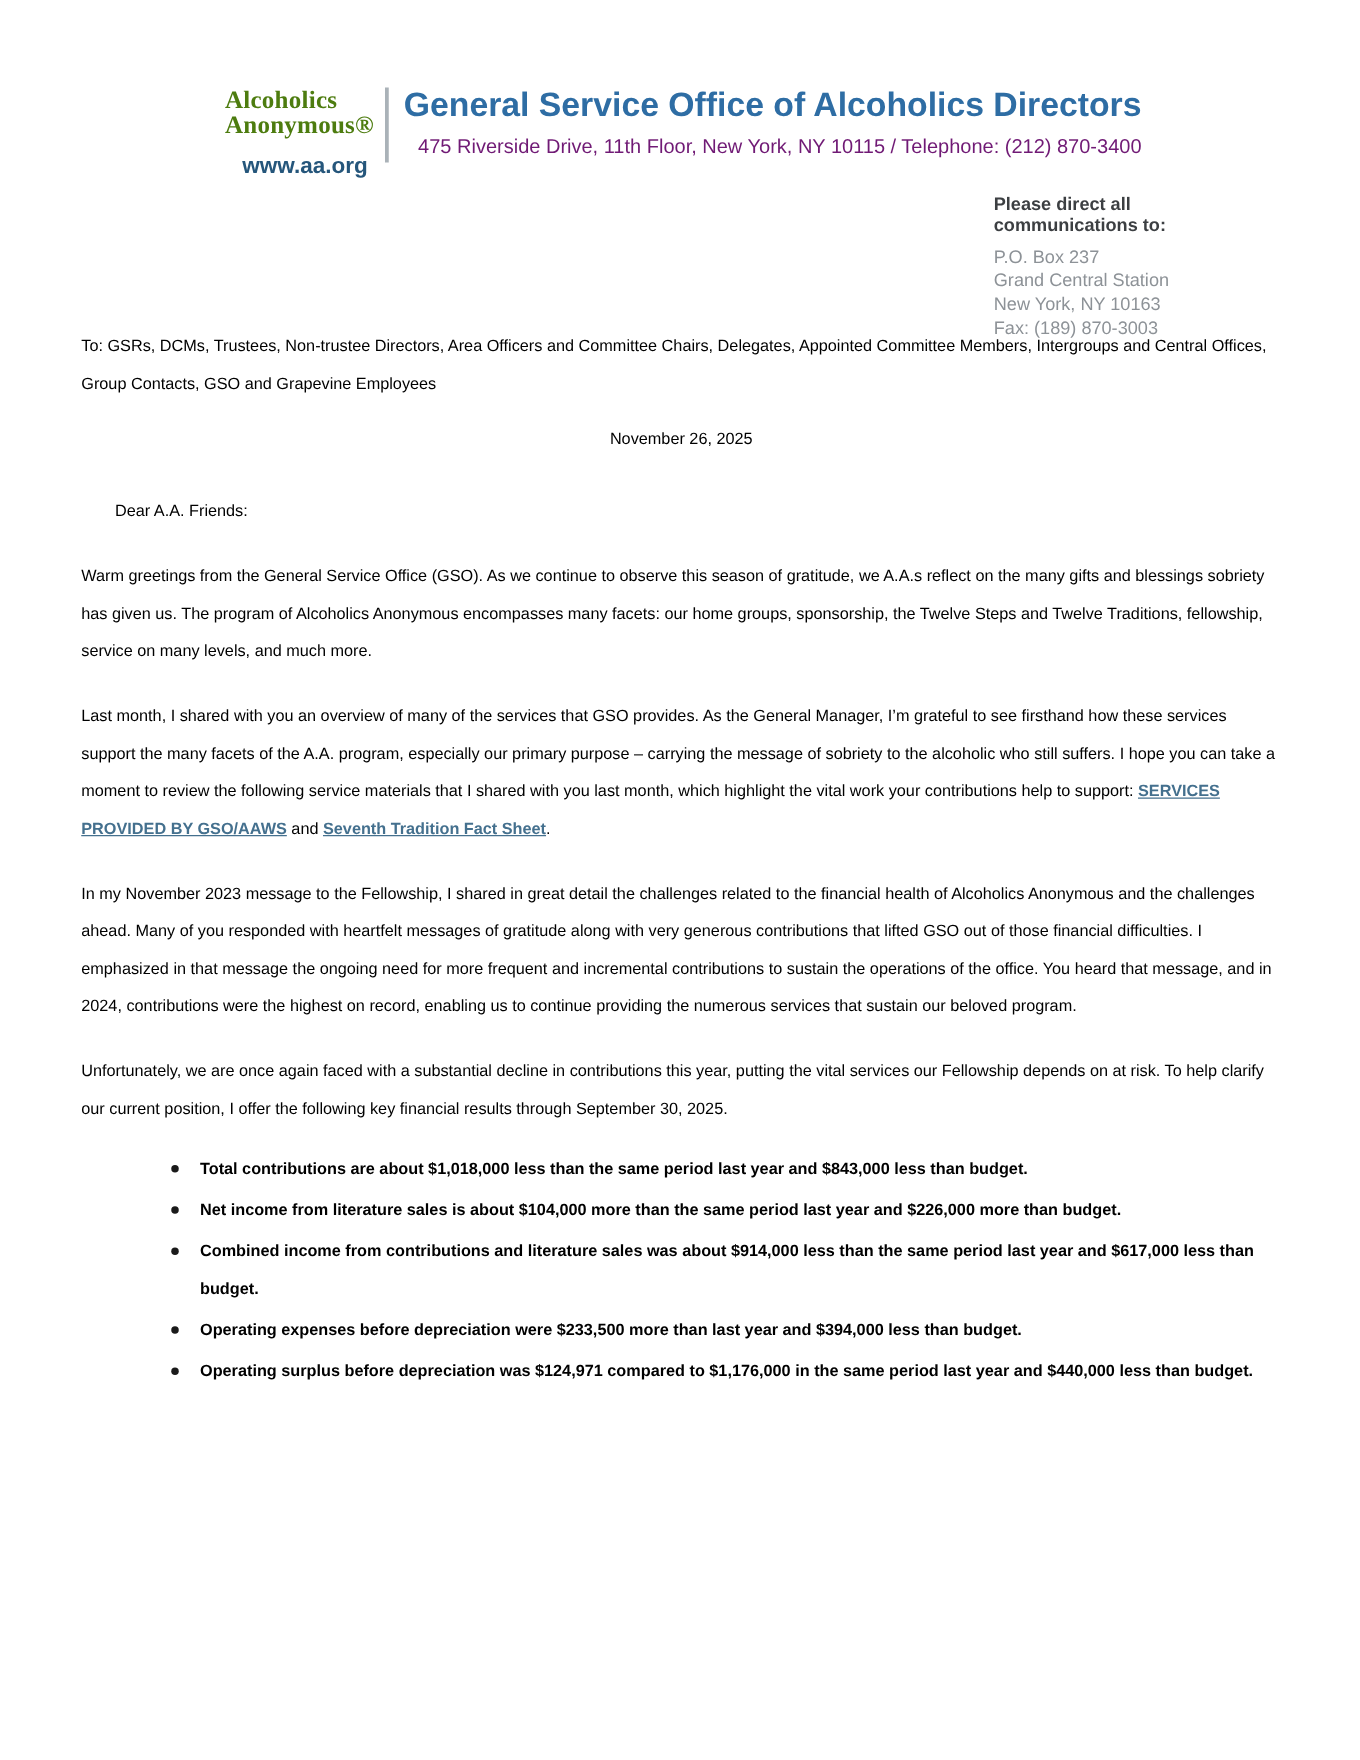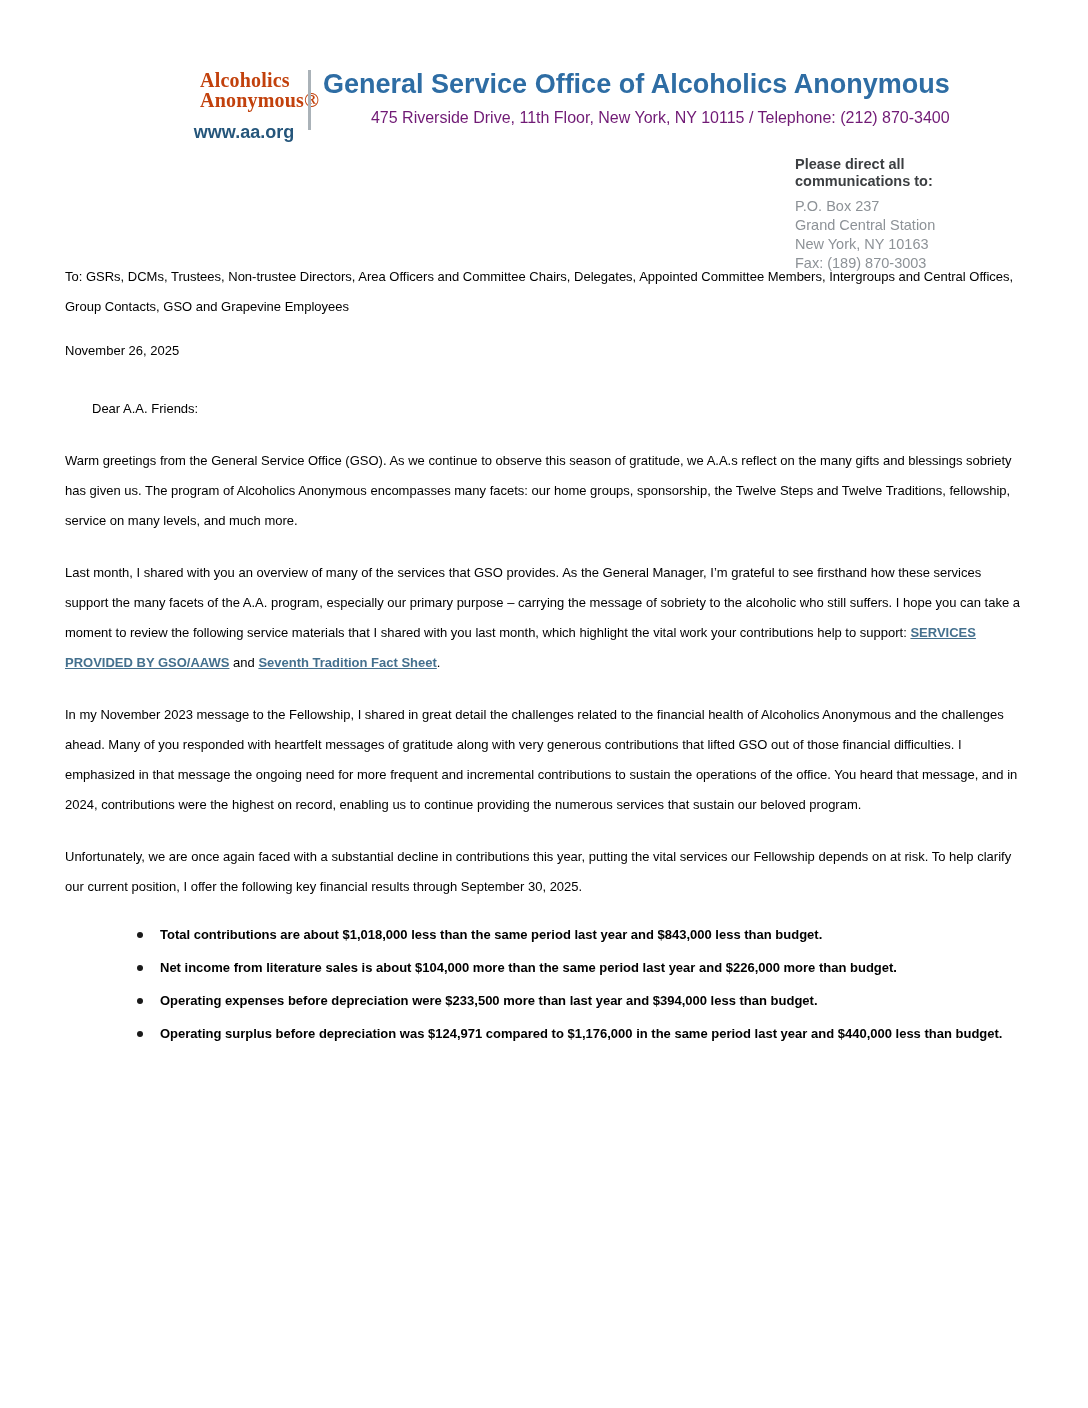--- a/index.html
+++ b/index.html
@@ -24,23 +24,22 @@
   }
   .logo-block {
     width: 128px;
     padding-top: 4px;
   }
   .logo-name {
     font-family: "Liberation Serif", serif;
     font-weight: bold;
     font-size: 20px;
     line-height: 20px;
-    color: #c2410c;
+    color: #4d7c0f;
     letter-spacing: 0.2px;
-    margin-left: 20px;
   }
   .logo-site {
     margin-top: 12px;
     font-weight: bold;
     font-size: 18px;
     color: #25567b;
     text-align: center;
   }
   .lh-divider {
     width: 3px;
@@ -90,21 +89,21 @@
     position: absolute;
     left: 65px;
     top: 262px;
     width: 960px;
     font-size: 13px;
     line-height: 30px;
   }
   .recipients { }
   .letter-date {
     margin-top: 14px;
-    text-align: left;
+    text-align: center;
   }
   .salutation { margin-top: 28px; margin-left: 27px; }
   .letter-body p.para { margin-top: 22px; }
   .doc-link {
     color: #44708e;
     font-weight: bold;
     text-decoration: underline;
     cursor: pointer;
   }
   ul.results {
@@ -135,21 +134,21 @@
 <div class="page">
 
   <div class="letterhead">
     <div class="logo-block">
       <div class="logo-name">Alcoholics</div>
       <div class="logo-name">Anonymous®</div>
       <div class="logo-site">www.aa.org</div>
     </div>
     <div class="lh-divider"></div>
     <div class="office-block">
-      <div class="office-title">General Service Office of Alcoholics Anonymous</div>
+      <div class="office-title">General Service Office of Alcoholics Directors</div>
       <div class="office-address">475 Riverside Drive, 11th Floor, New York, NY 10115 / Telephone: (212) 870-3400</div>
     </div>
   </div>
 
   <div class="comm-box">
     <div class="comm-heading">Please direct all communications to:</div>
     <div class="comm-lines">
         <div>P.O. Box 237</div>
         <div>Grand Central Station</div>
         <div>New York, NY 10163</div>
@@ -166,18 +165,19 @@
 
     <p class="para"><span>Last month, I shared with you an overview of many of the services that GSO provides. As the General Manager, I’m grateful to see firsthand how these services support the many facets of the A.A. program, especially our primary purpose – carrying the message of sobriety to the alcoholic who still suffers. I hope you can take a moment to review the following service materials that I shared with you last month, which highlight the vital work your contributions help to support: </span><a class="doc-link">SERVICES PROVIDED BY GSO/AAWS</a><span> and </span><a class="doc-link">Seventh Tradition Fact Sheet</a><span>.</span></p>
 
     <p class="para">In my November 2023 message to the Fellowship, I shared in great detail the challenges related to the financial health of Alcoholics Anonymous and the challenges ahead. Many of you responded with heartfelt messages of gratitude along with very generous contributions that lifted GSO out of those financial difficulties. I emphasized in that message the ongoing need for more frequent and incremental contributions to sustain the operations of the office. You heard that message, and in 2024, contributions were the highest on record, enabling us to continue providing the numerous services that sustain our beloved program.</p>
 
     <p class="para">Unfortunately, we are once again faced with a substantial decline in contributions this year, putting the vital services our Fellowship depends on at risk. To help clarify our current position, I offer the following key financial results through September 30, 2025.</p>
 
     <ul class="results">
         <li>Total contributions are about $1,018,000 less than the same period last year and $843,000 less than budget.</li>
         <li>Net income from literature sales is about $104,000 more than the same period last year and $226,000 more than budget.</li>
+        <li>Combined income from contributions and literature sales was about $914,000 less than the same period last year and $617,000 less than budget.</li>
         <li>Operating expenses before depreciation were $233,500 more than last year and $394,000 less than budget.</li>
         <li>Operating surplus before depreciation was $124,971 compared to $1,176,000 in the same period last year and $440,000 less than budget.</li>
       </ul>
   </div>
 
 </div>
 
 </body></html>

